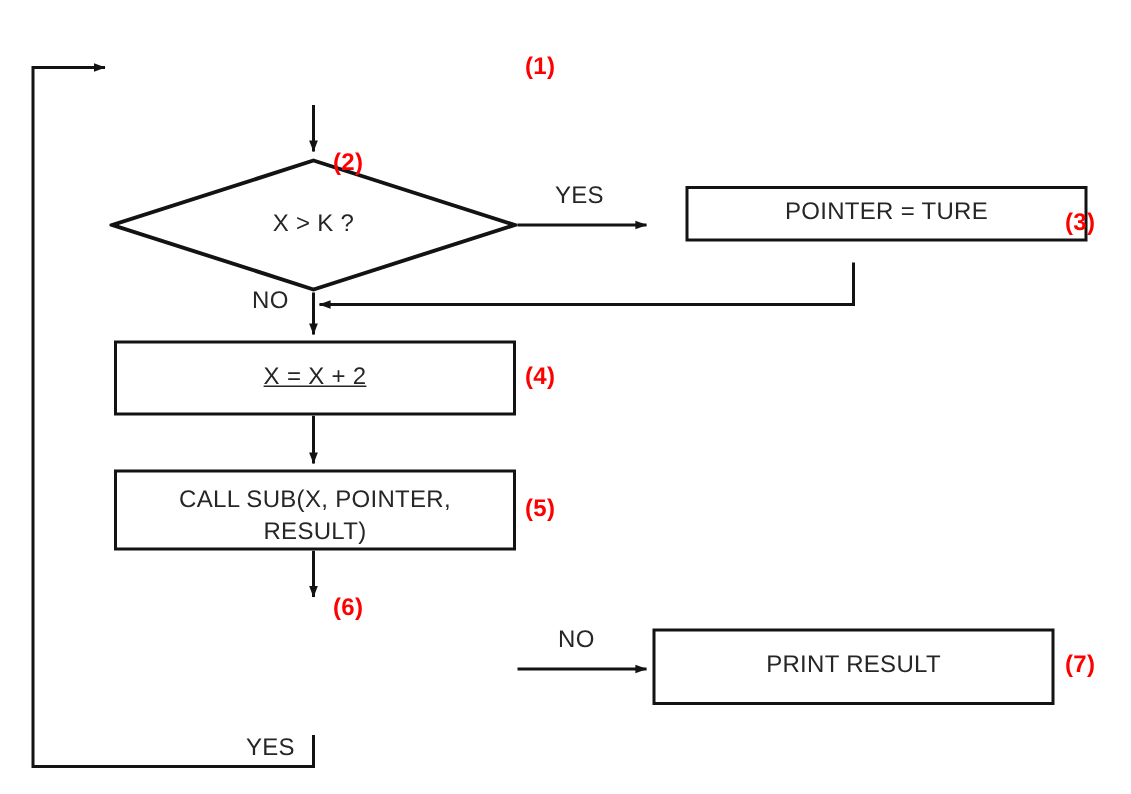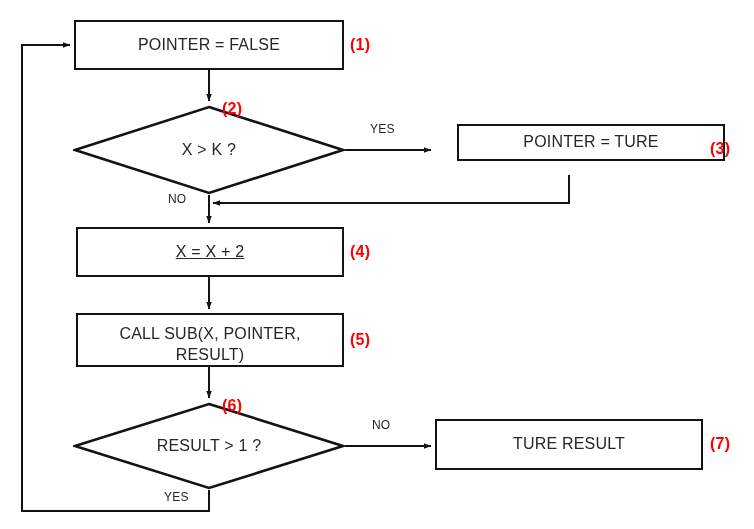--- a/index.html
+++ b/index.html
@@ -62,21 +62,21 @@
     position: absolute;
     color: #ff0000;
     font-weight: bold;
     font-size: 16px;
     letter-spacing: 0.2px;
     white-space: nowrap;
   }
   .edge-label {
     position: absolute;
     color: #262626;
-    font-size: 12px;
+    font-size: 16px;
     letter-spacing: 0.2px;
     white-space: nowrap;
   }
 </style>
 </head>
 <body>
 
 <div id="canvas">
 
   <svg id="wires" viewBox="0 0 754 529" xmlns="http://www.w3.org/2000/svg">
@@ -112,23 +112,20 @@
 
     <g>
       <line x1="345" y1="446" x2="431" y2="446" stroke="#131313" stroke-width="2" marker-end="url(#arrow)"></line>
     </g>
 
     <g>
       <polyline points="209,490 209,511 22,511 22,45 70,45" fill="none" stroke="#131313" stroke-width="2" marker-end="url(#arrow)"></polyline>
     </g>
   </svg>
 
-  <div class="node proc" style="left:74px; top:20px; width:270px; height:50px;">
-    <span>POINTER = FALSE</span>
-  </div>
   <div class="tag" style="left:350px; top:36px;">(1)</div>
 
   <div class="node decision" style="left:73px; top:105px; width:272px; height:90px;">
     <svg viewBox="0 0 272 90" preserveAspectRatio="none">
       <polygon points="136,2 270,45 136,88 2,45" fill="#ffffff" stroke="#131313" stroke-width="2.6" vector-effect="non-scaling-stroke"></polygon>
     </svg>
     <span class="dlabel">X &gt; K ?</span>
   </div>
   <div class="tag" style="left:222px; top:100px;">(2)</div>
 
@@ -141,30 +138,24 @@
     <span>X = X + 2</span>
   </div>
   <div class="tag" style="left:350px; top:243px;">(4)</div>
 
   <div class="node proc" style="left:76px; top:313px; width:268px; height:54px;align-items:flex-end;">
     <span>CALL SUB(X, POINTER,
 RESULT)</span>
   </div>
   <div class="tag" style="left:350px; top:331px;">(5)</div>
 
-  <div class="node decision" style="left:73px; top:402px; width:272px; height:88px;">
-    <svg viewBox="0 0 272 88" preserveAspectRatio="none">
-      <polygon points="136,2 270,44 136,86 2,44" fill="#ffffff" stroke="#131313" stroke-width="2.6" vector-effect="non-scaling-stroke"></polygon>
-    </svg>
-    <span class="dlabel">RESULT &gt; 1 ?</span>
-  </div>
   <div class="tag" style="left:222px; top:397px;">(6)</div>
 
   <div class="node proc" style="left:435px; top:419px; width:268px; height:51px;">
-    <span>TURE RESULT</span>
+    <span>PRINT RESULT</span>
   </div>
   <div class="tag" style="left:710px; top:435px;">(7)</div>
 
   <div class="edge-label" style="left:370px; top:122px;">YES</div>
   <div class="edge-label" style="left:168px; top:192px;">NO</div>
   <div class="edge-label" style="left:372px; top:418px;">NO</div>
   <div class="edge-label" style="left:164px; top:490px;">YES</div>
 
 </div>
 

